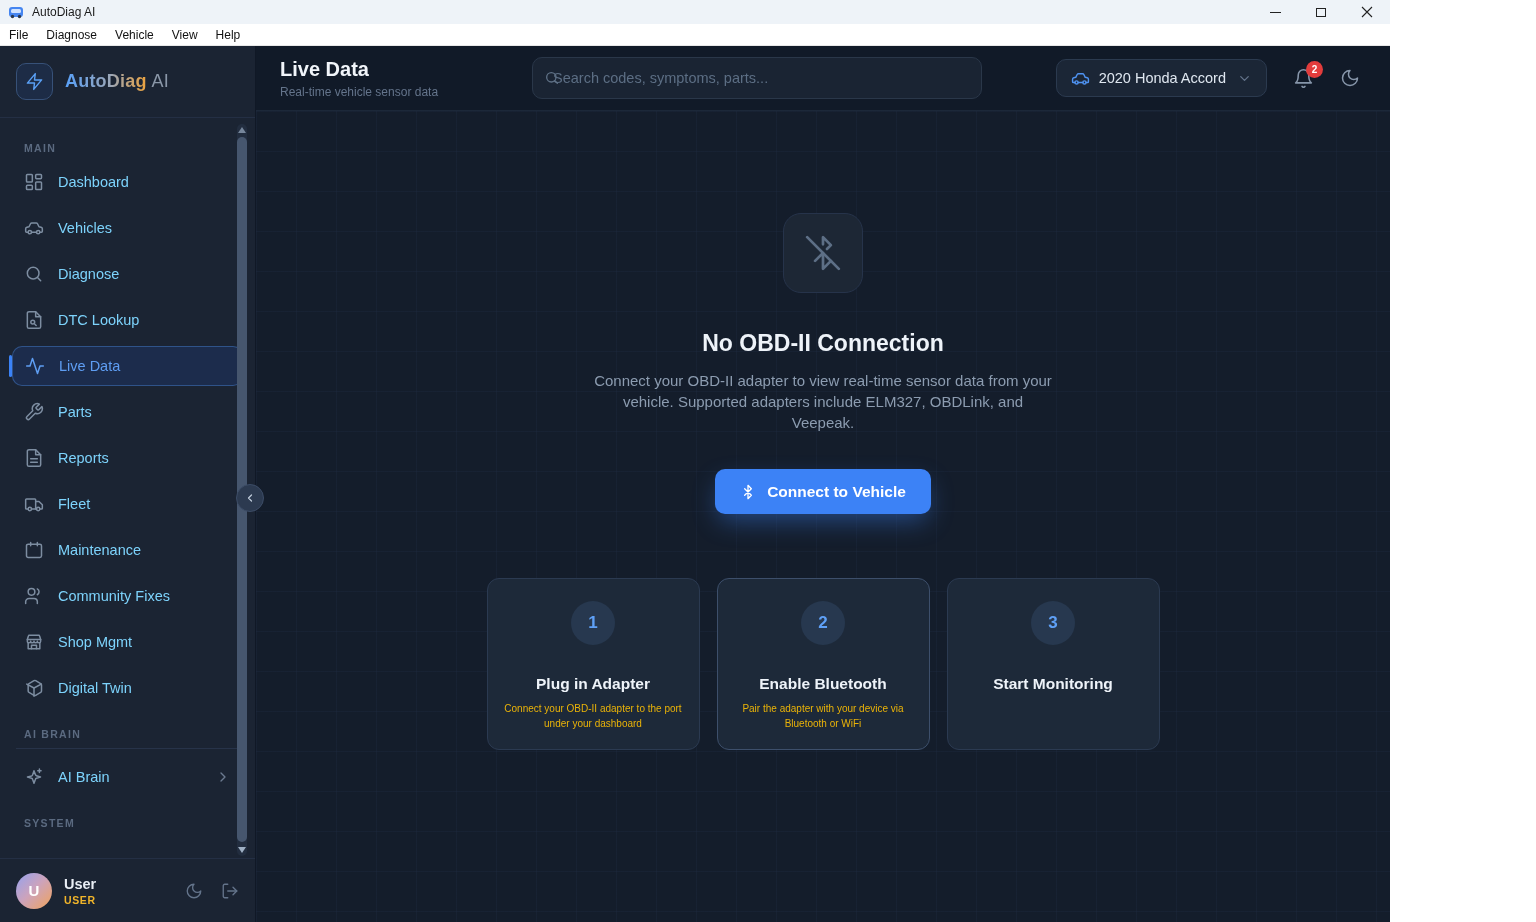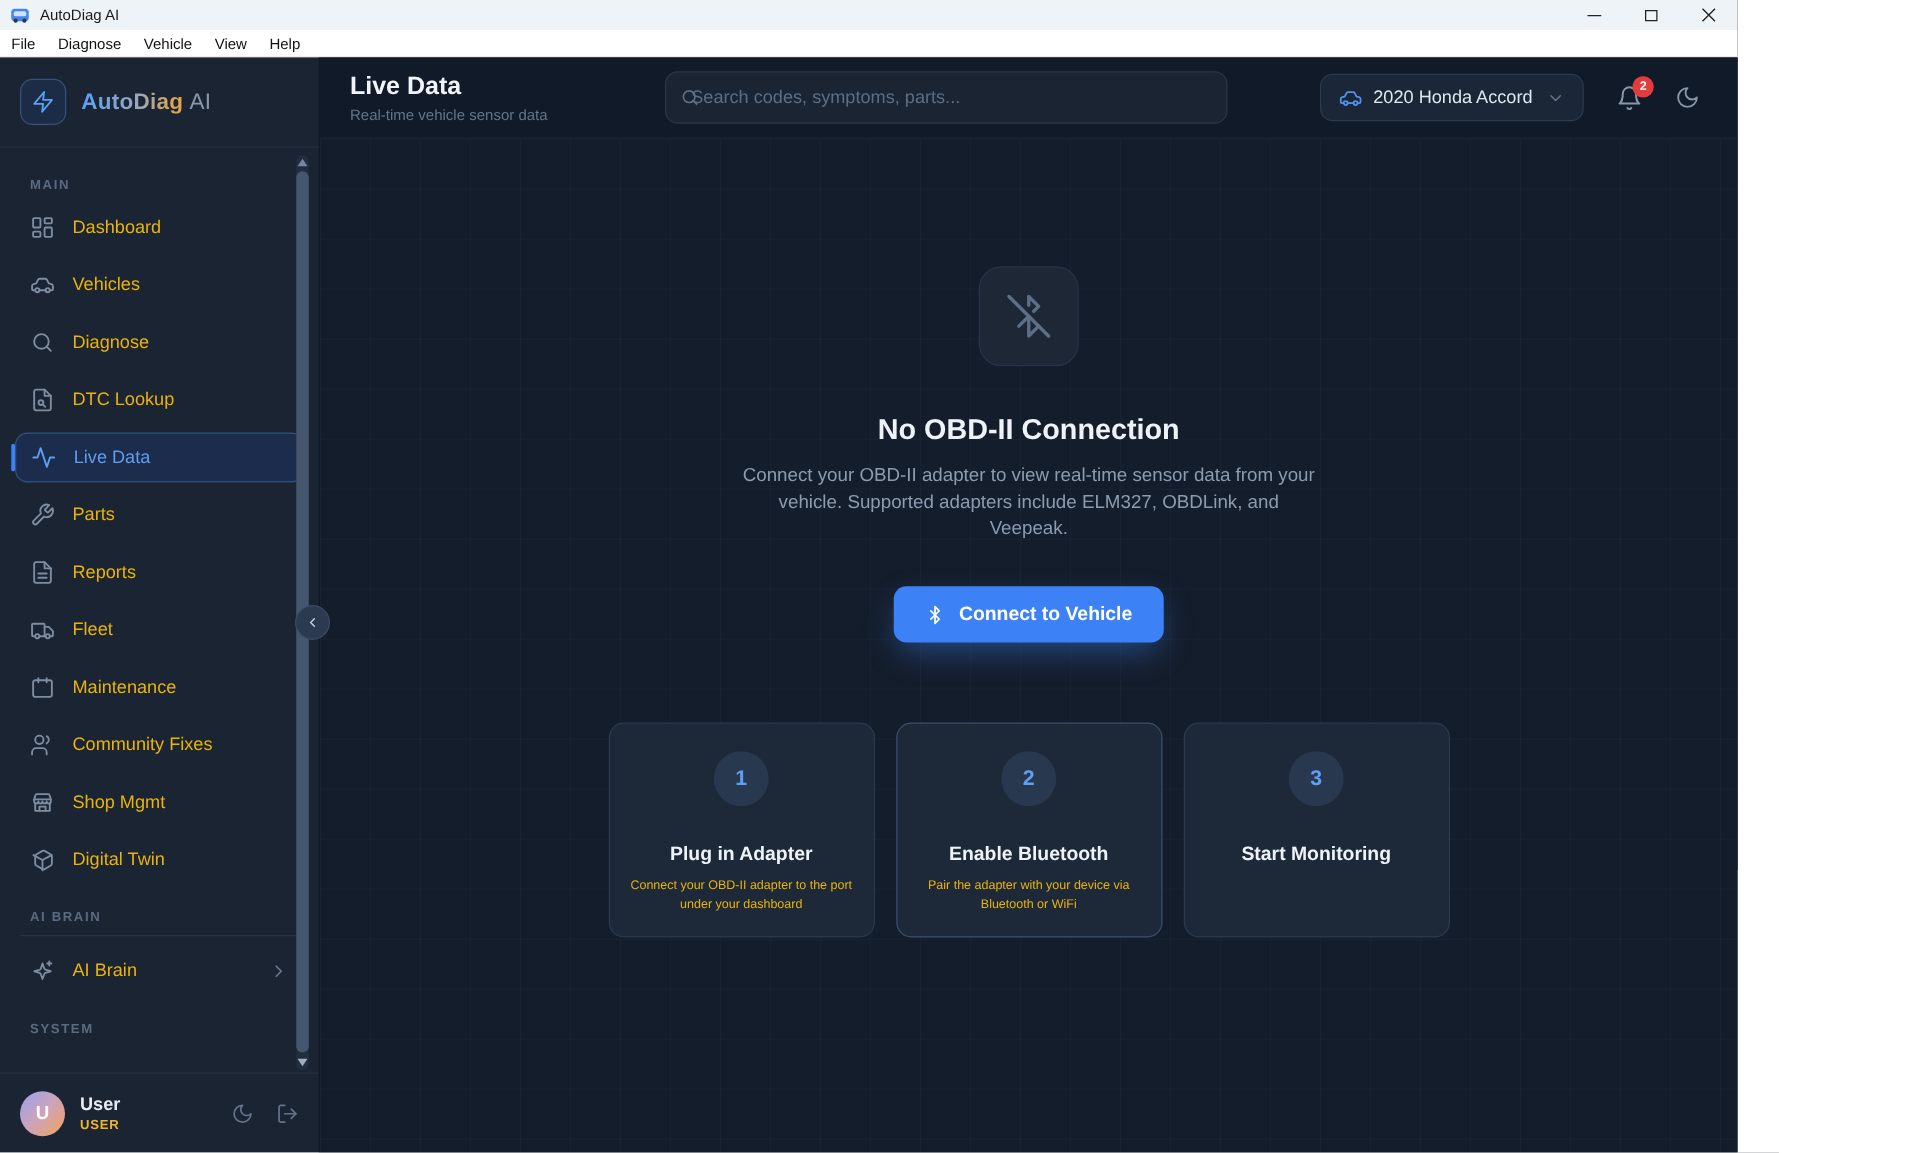--- a/index.html
+++ b/index.html
@@ -29,21 +29,21 @@
   .logo-row { height:72px; display:flex; align-items:center; padding:0 16px; border-bottom:1px solid #242f44; flex:0 0 72px; }
   .logo-box { width:37px; height:37px; border-radius:10px; background:#1d2c46; border:1px solid #375178; display:flex; align-items:center; justify-content:center; color:#5aa0f5; }
   .brand { margin-left:12px; font-size:18px; font-weight:bold; letter-spacing:.2px; }
   .brand .grad { background:linear-gradient(90deg,#58a0f8 0%, #9aa6b8 55%, #eda23c 100%); -webkit-background-clip:text; background-clip:text; color:transparent; }
   .brand .suffix { color:#8a97a8; font-weight:normal; margin-left:5px; }
 
   .nav { position:relative; flex:1 1 auto; overflow:hidden; padding-top:2px; }
   .section-label { margin:20px 24px 8px; font-size:10.5px; font-weight:bold; letter-spacing:1.3px; color:#5b6a80; }
   .section-label.first { margin-top:22px; }
   .nav-divider { height:1px; background:#273349; margin:4px 16px 8px; }
-  .nav-item { position:relative; display:flex; align-items:center; gap:14px; height:40px; margin:6px 12px 0; padding:0 12px; border-radius:10px; color:#eab308; font-size:14.5px; cursor:default; }
+  .nav-item { position:relative; display:flex; align-items:center; gap:14px; height:40px; margin:6px 12px 0; padding:0 12px; border-radius:10px; color:#7dd3fc; font-size:14.5px; cursor:default; }
   .nav-item .nico { display:inline-flex; color:#7d8da1; }
   .nav-item.active { background:rgba(37,99,235,.14); border:1px solid rgba(74,130,210,.45); color:#5e9df2; }
   .nav-item.active .nico { color:#5e9df2; }
   .nav-item.active::before { content:""; position:absolute; left:-4px; top:8px; width:3px; height:22px; border-radius:2px; background:#3b82f6; }
   .nav-item .chev-right { margin-left:auto; color:#6b7a90; display:inline-flex; }
 
   
   .sb-scroll { position:absolute; top:78px; bottom:66px; right:8px; width:10px; border-radius:5px; background:#222d3f; }
   .sb-up, .sb-down { position:absolute; left:50%; transform:translateX(-50%); width:0; height:0; border-left:4px solid transparent; border-right:4px solid transparent; }
   .sb-up { top:3px; border-bottom:6px solid #76869b; }

